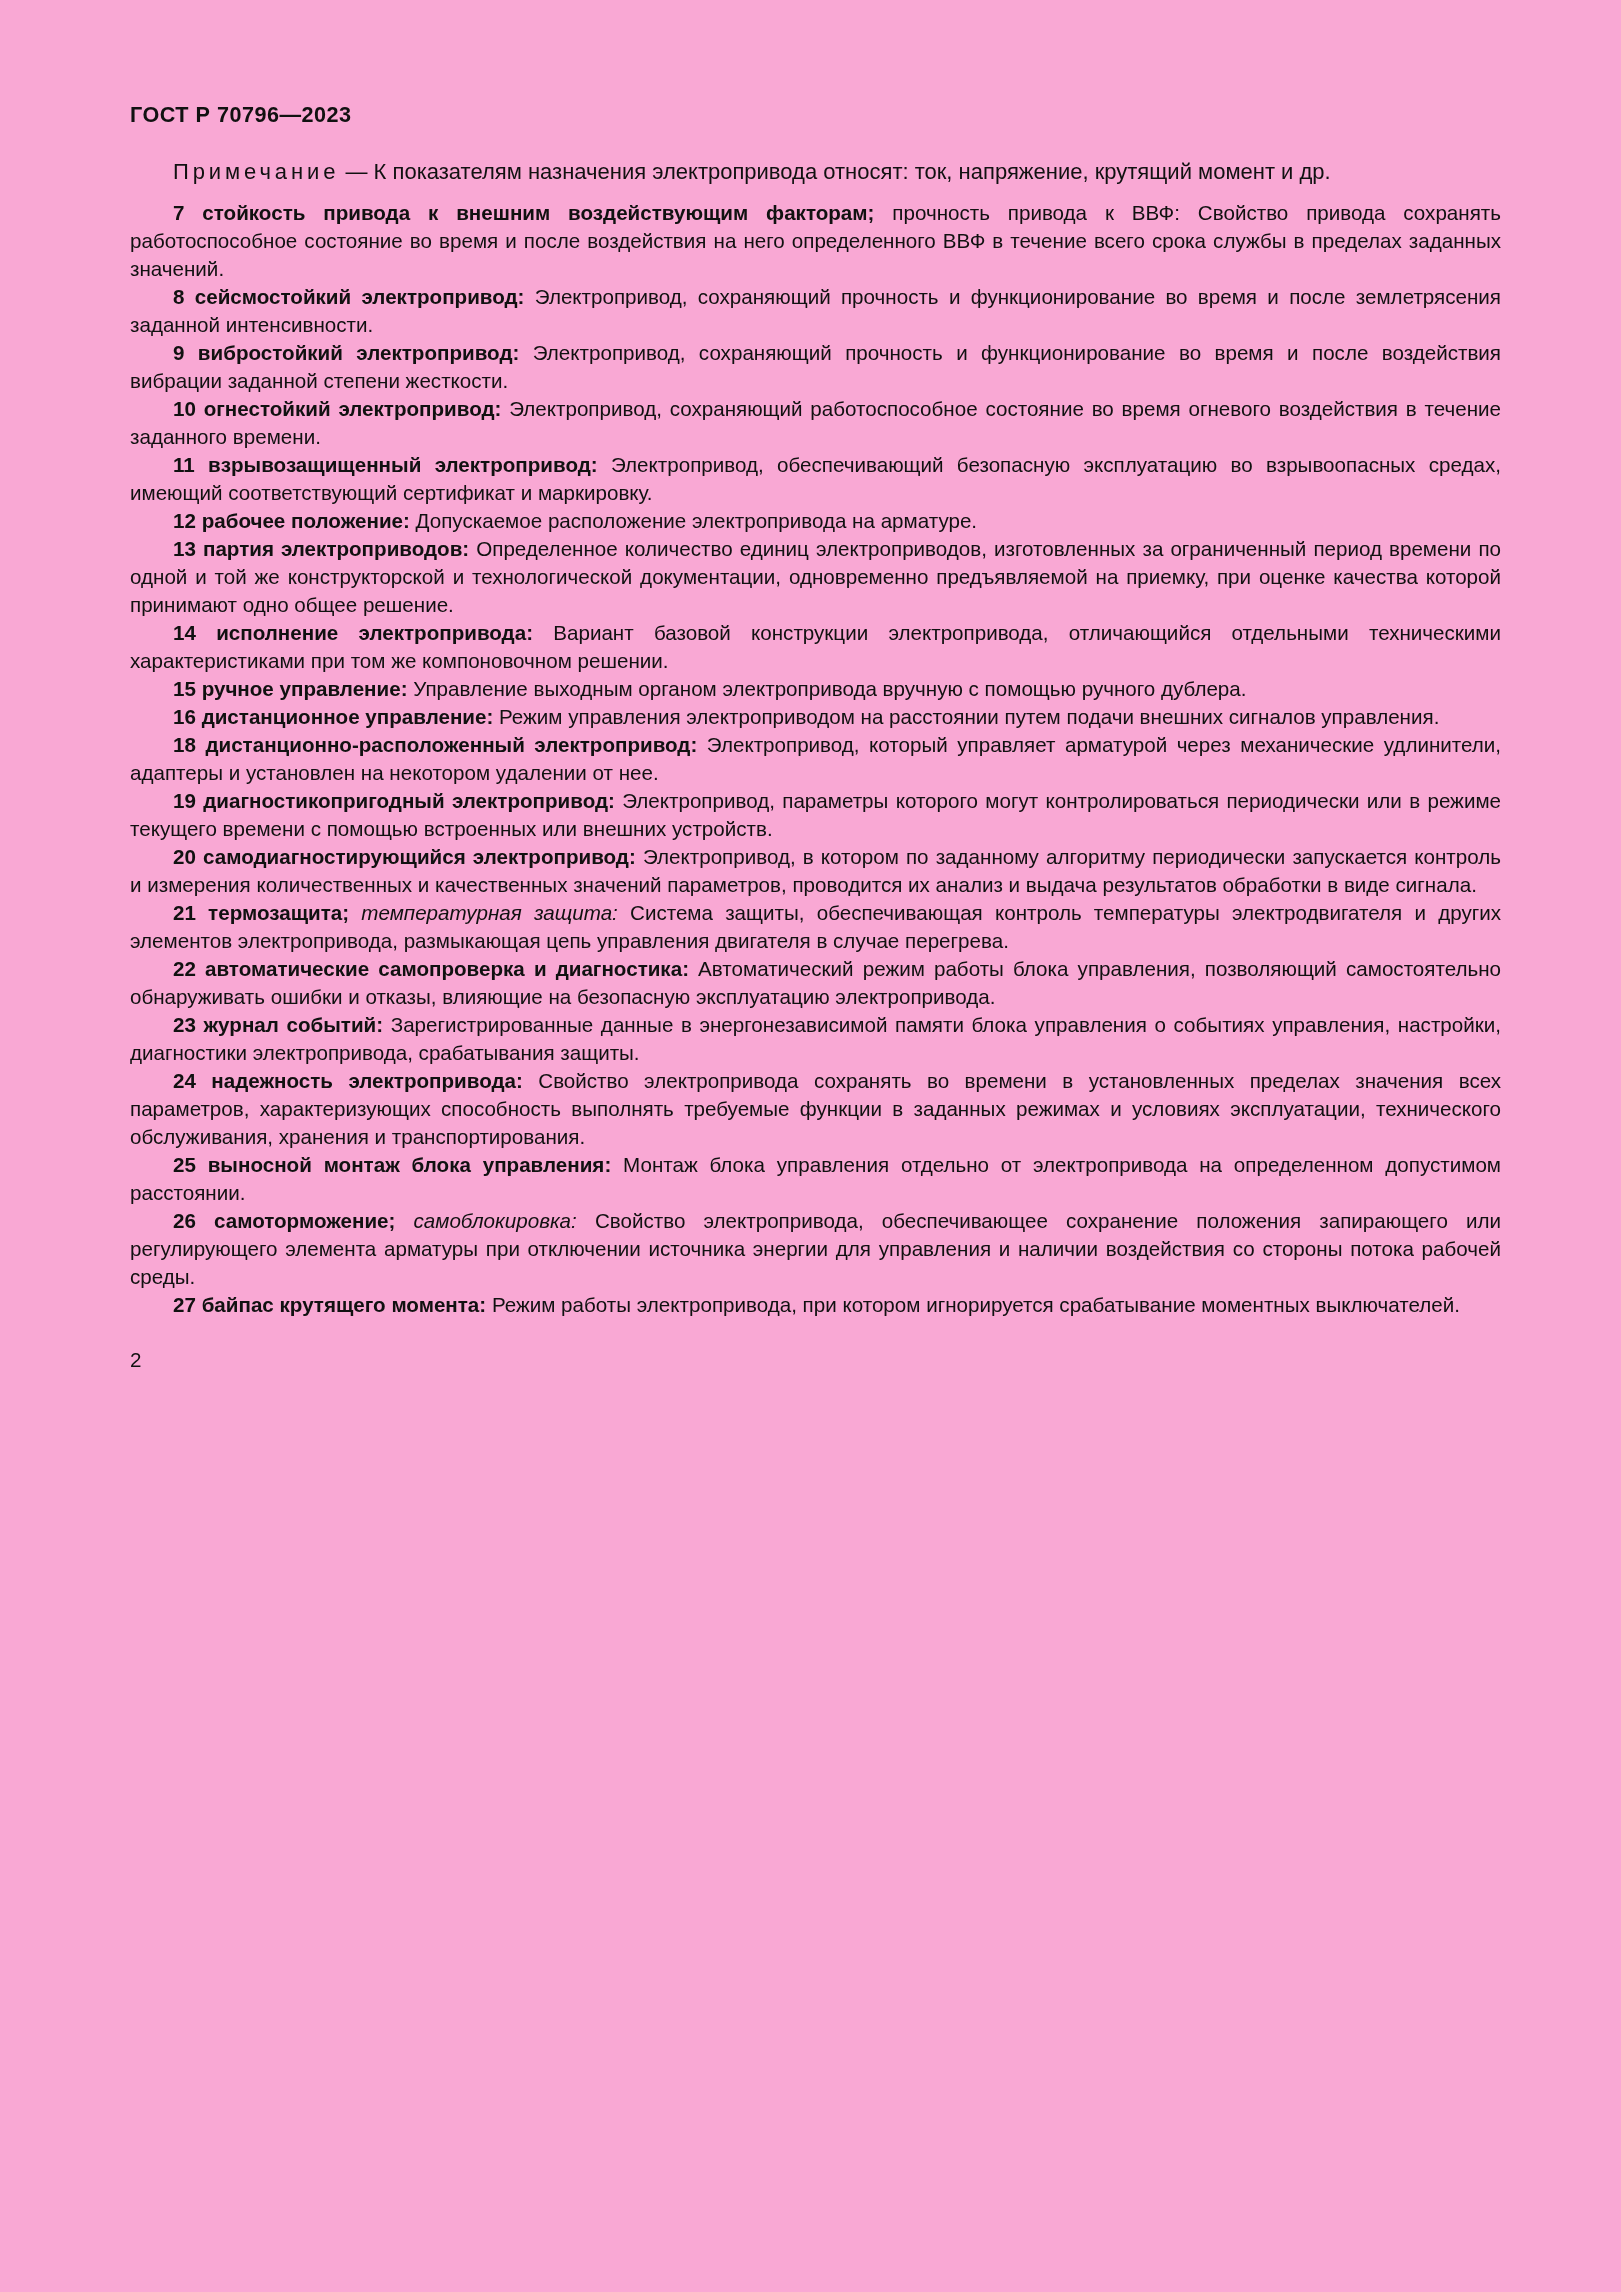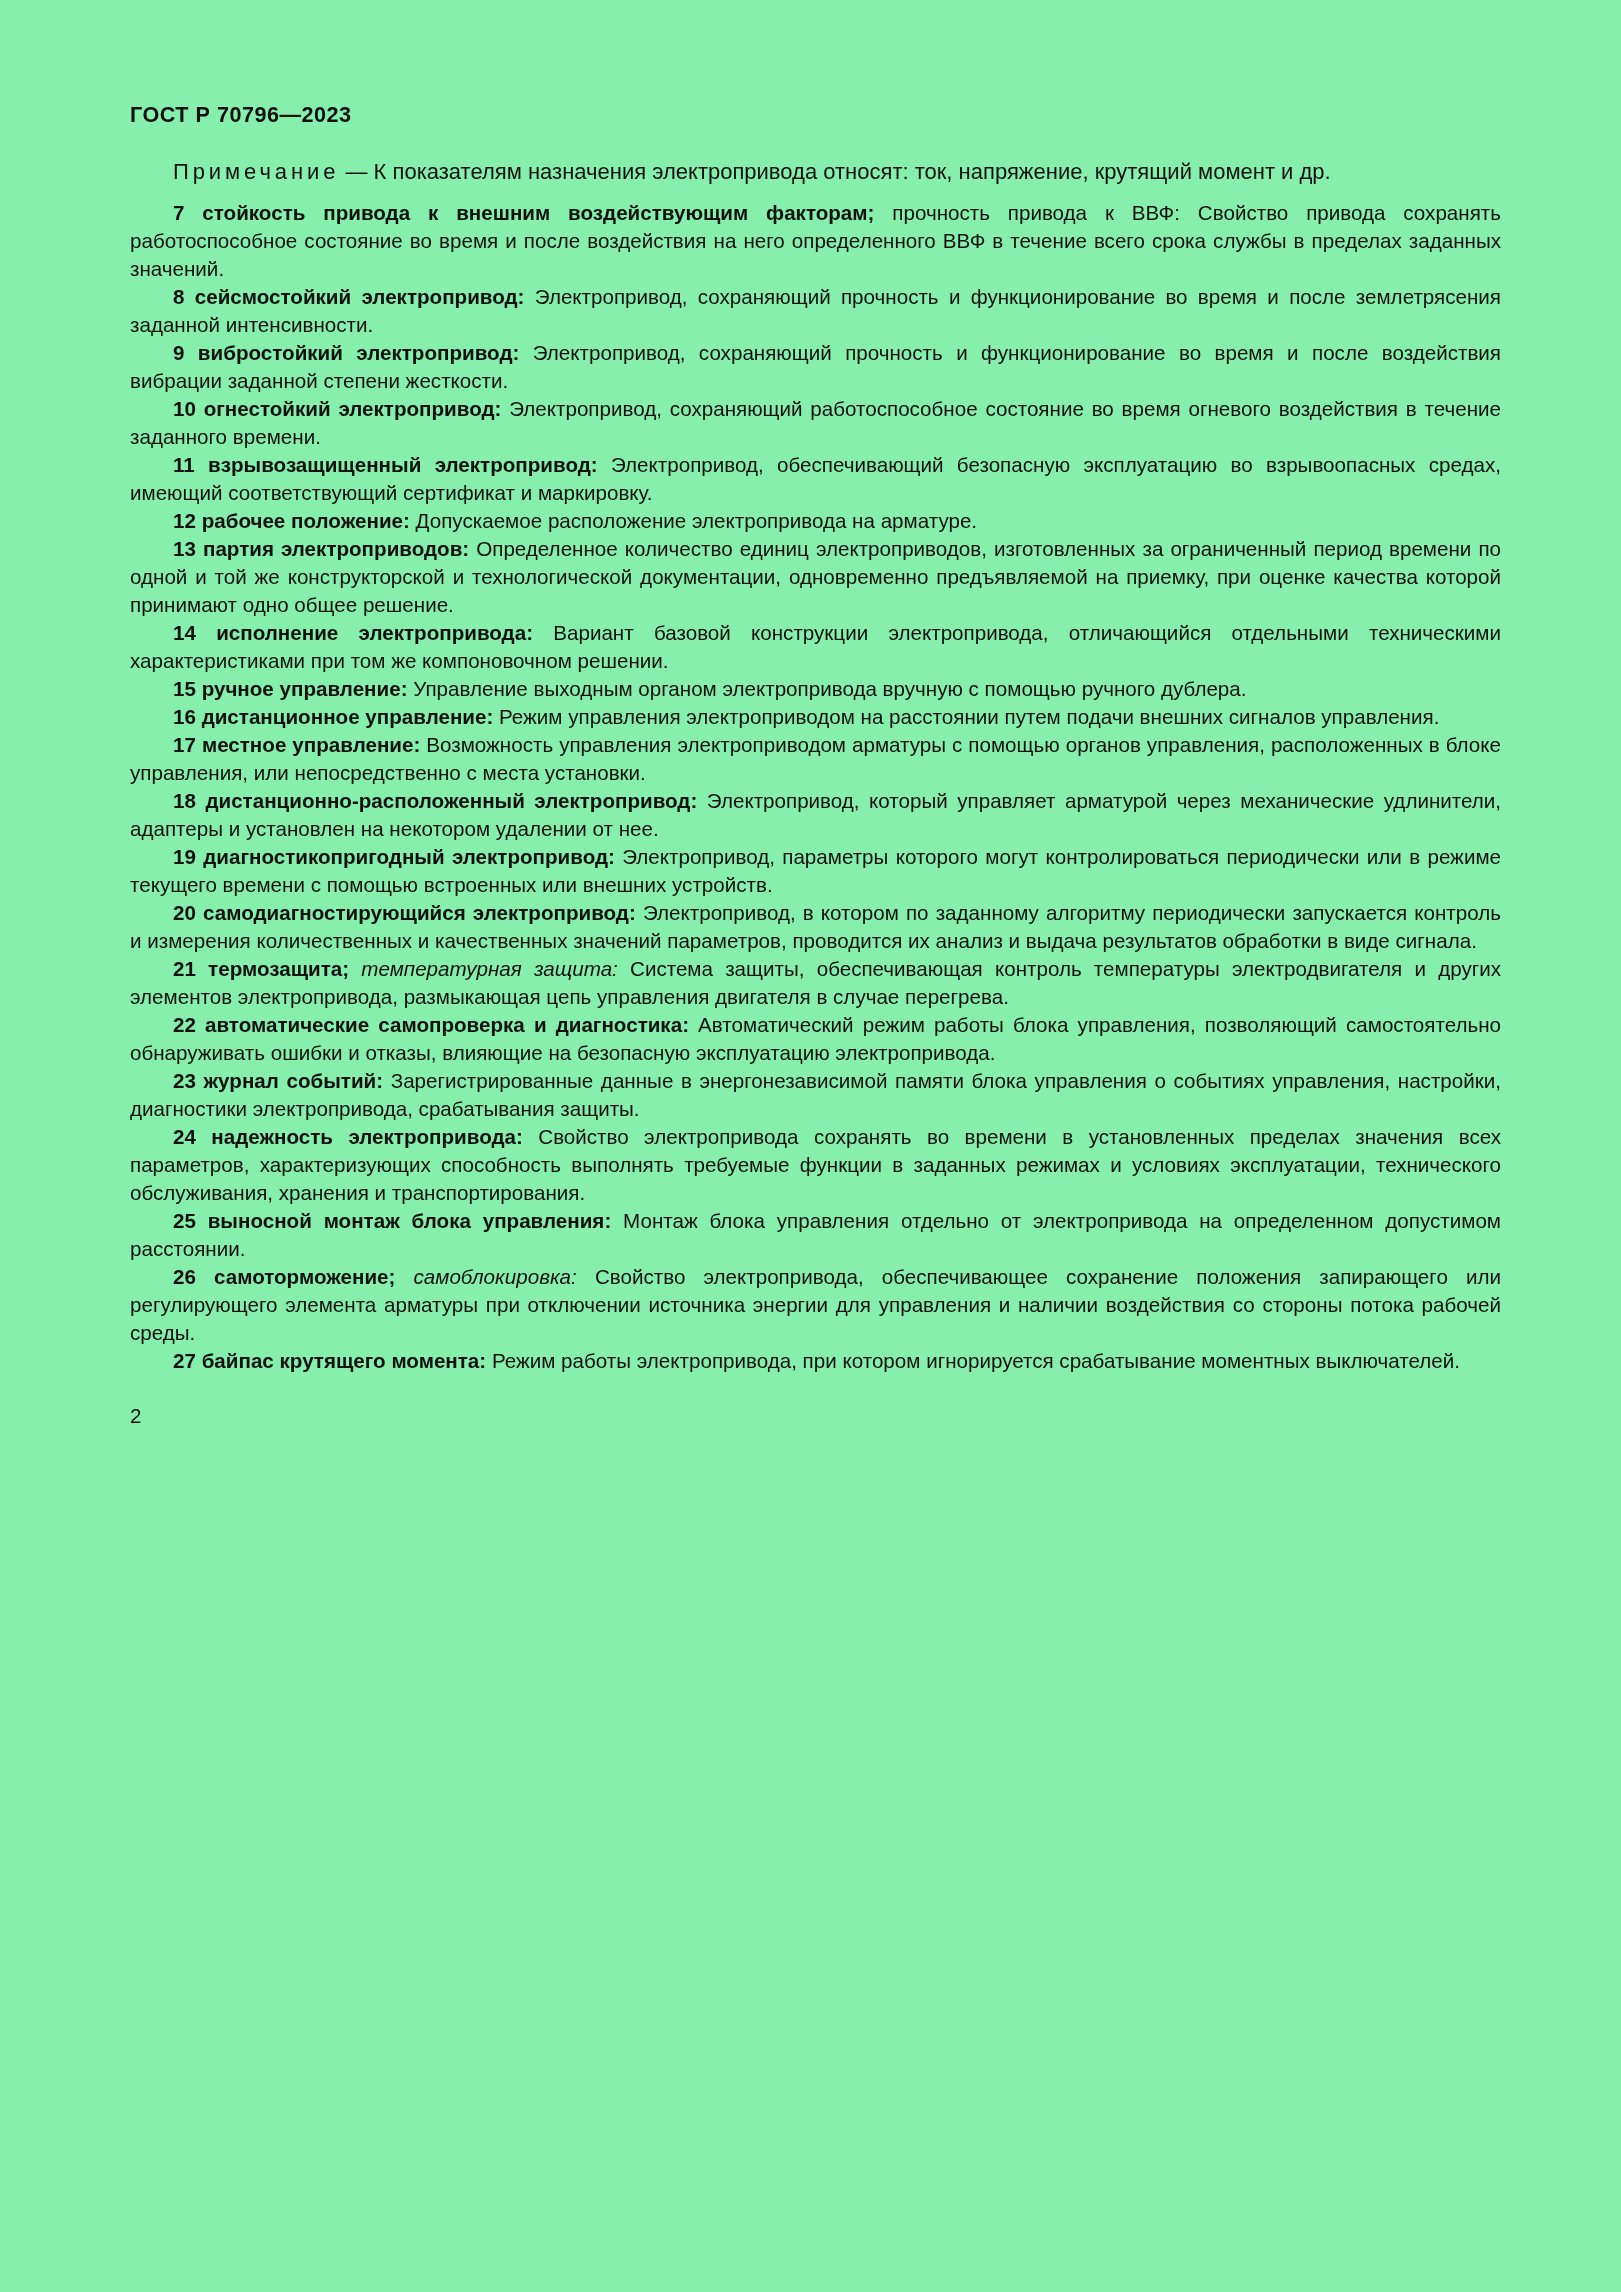--- a/index.html
+++ b/index.html
@@ -5,21 +5,21 @@
   html, body {
     margin: 0;
     padding: 0;
     background: #ffffff;
   }
   .page {
     position: relative;
     width: 1621px;
     min-height: 2293px;
     box-sizing: border-box;
-    background: #86efac;
+    background: #f9a8d4;
     color: #111111;
     font-family: "Liberation Sans", sans-serif;
     padding: 102px 120px 59px 130px;
   }
   .doc-header {
     font-size: 21.6px;
     font-weight: bold;
     letter-spacing: 0.5px;
     margin: 0 0 29px 0;
   }
@@ -72,21 +72,20 @@
         <p class="para"><b class="term">7 стойкость привода к внешним воздействующим факторам;</b> <span class="term-alt">прочность привода к ВВФ:</span> Свойство привода сохранять работоспособное состояние во время и после воздействия на него определенного ВВФ в течение всего срока службы в пределах заданных значений.</p>
         <p class="para"><b class="term">8 сейсмостойкий электропривод:</b> Электропривод, сохраняющий прочность и функционирование во время и после землетрясения заданной интенсивности.</p>
         <p class="para"><b class="term">9 вибростойкий электропривод:</b> Электропривод, сохраняющий прочность и функционирование во время и после воздействия вибрации заданной степени жесткости.</p>
         <p class="para"><b class="term">10 огнестойкий электропривод:</b> Электропривод, сохраняющий работоспособное состояние во время огневого воздействия в течение заданного времени.</p>
         <p class="para"><b class="term">11 взрывозащищенный электропривод:</b> Электропривод, обеспечивающий безопасную эксплуатацию во взрывоопасных средах, имеющий соответствующий сертификат и маркировку.</p>
         <p class="para"><b class="term">12 рабочее положение:</b> Допускаемое расположение электропривода на арматуре.</p>
         <p class="para"><b class="term">13 партия электроприводов:</b> Определенное количество единиц электроприводов, изготовленных за ограниченный период времени по одной и той же конструкторской и технологической документации, одновременно предъявляемой на приемку, при оценке качества которой принимают одно общее решение.</p>
         <p class="para"><b class="term">14 исполнение электропривода:</b> Вариант базовой конструкции электропривода, отличающийся отдельными техническими характеристиками при том же компоновочном решении.</p>
         <p class="para"><b class="term">15 ручное управление:</b> Управление выходным органом электропривода вручную с помощью ручного дублера.</p>
         <p class="para"><b class="term">16 дистанционное управление:</b> Режим управления электроприводом на расстоянии путем подачи внешних сигналов управления.</p>
-        <p class="para"><b class="term">17 местное управление:</b> Возможность управления электроприводом арматуры с помощью органов управления, расположенных в блоке управления, или непосредственно с места установки.</p>
         <p class="para"><b class="term">18 дистанционно-расположенный электропривод:</b> Электропривод, который управляет арматурой через механические удлинители, адаптеры и установлен на некотором удалении от нее.</p>
         <p class="para"><b class="term">19 диагностикопригодный электропривод:</b> Электропривод, параметры которого могут контролироваться периодически или в режиме текущего времени с помощью встроенных или внешних устройств.</p>
         <p class="para"><b class="term">20 самодиагностирующийся электропривод:</b> Электропривод, в котором по заданному алгоритму периодически запускается контроль и измерения количественных и качественных значений параметров, проводится их анализ и выдача результатов обработки в виде сигнала.</p>
         <p class="para"><b class="term">21 термозащита;</b> <i class="term-alt">температурная защита:</i> Система защиты, обеспечивающая контроль температуры электродвигателя и других элементов электропривода, размыкающая цепь управления двигателя в случае перегрева.</p>
         <p class="para"><b class="term">22 автоматические самопроверка и диагностика:</b> Автоматический режим работы блока управления, позволяющий самостоятельно обнаруживать ошибки и отказы, влияющие на безопасную эксплуатацию электропривода.</p>
         <p class="para"><b class="term">23 журнал событий:</b> Зарегистрированные данные в энергонезависимой памяти блока управления о событиях управления, настройки, диагностики электропривода, срабатывания защиты.</p>
         <p class="para"><b class="term">24 надежность электропривода:</b> Свойство электропривода сохранять во времени в установленных пределах значения всех параметров, характеризующих способность выполнять требуемые функции в заданных режимах и условиях эксплуатации, технического обслуживания, хранения и транспортирования.</p>
         <p class="para"><b class="term">25 выносной монтаж блока управления:</b> Монтаж блока управления отдельно от электропривода на определенном допустимом расстоянии.</p>
         <p class="para"><b class="term">26 самоторможение;</b> <i class="term-alt">самоблокировка:</i> Свойство электропривода, обеспечивающее сохранение положения запирающего или регулирующего элемента арматуры при отключении источника энергии для управления и наличии воздействия со стороны потока рабочей среды.</p>
         <p class="para"><b class="term">27 байпас крутящего момента:</b> Режим работы электропривода, при котором игнорируется срабатывание моментных выключателей.</p>

